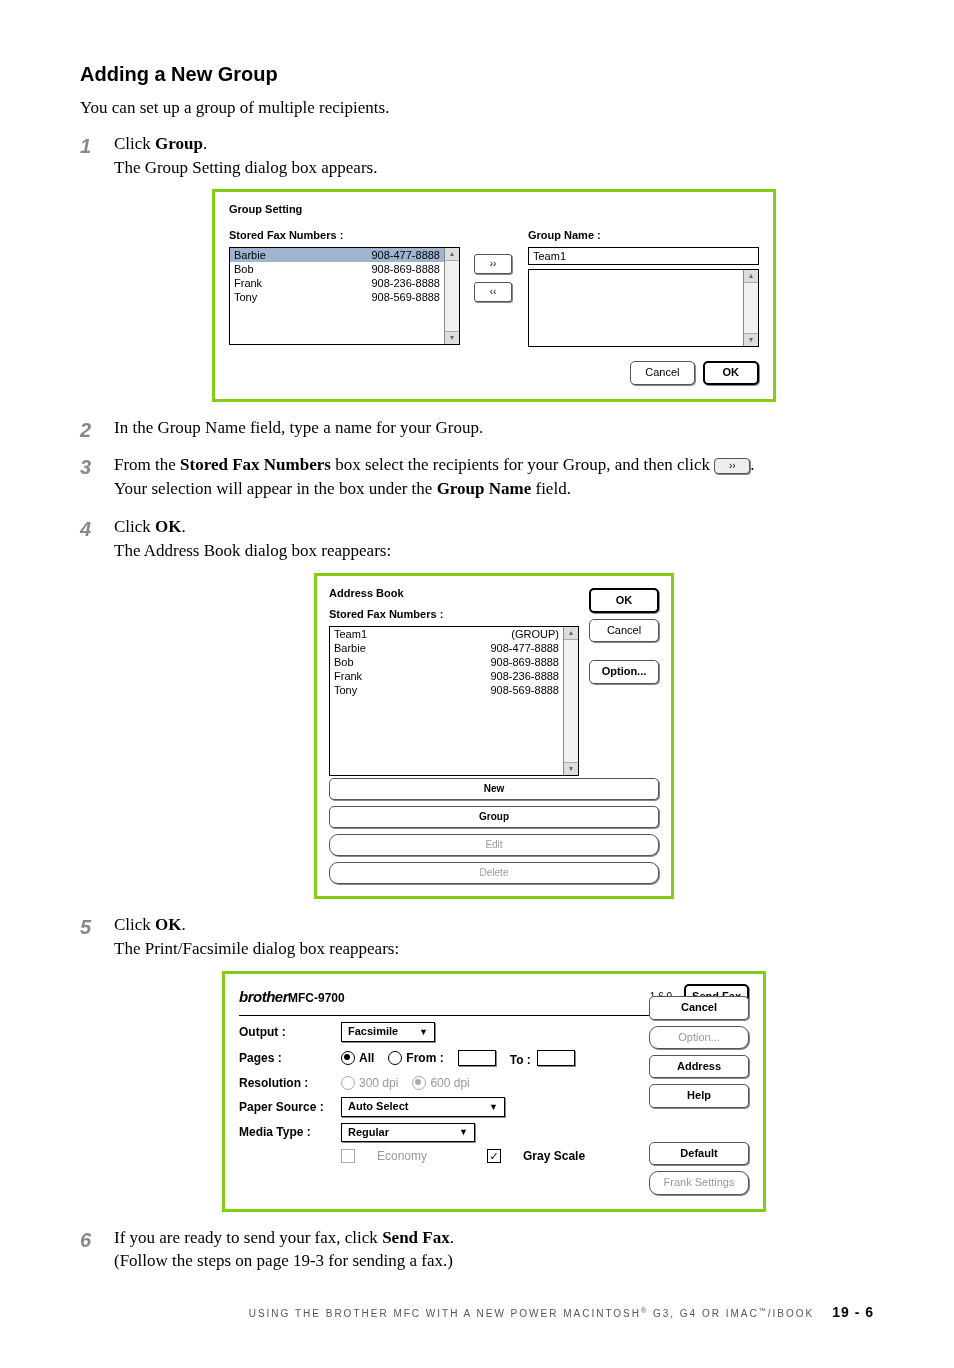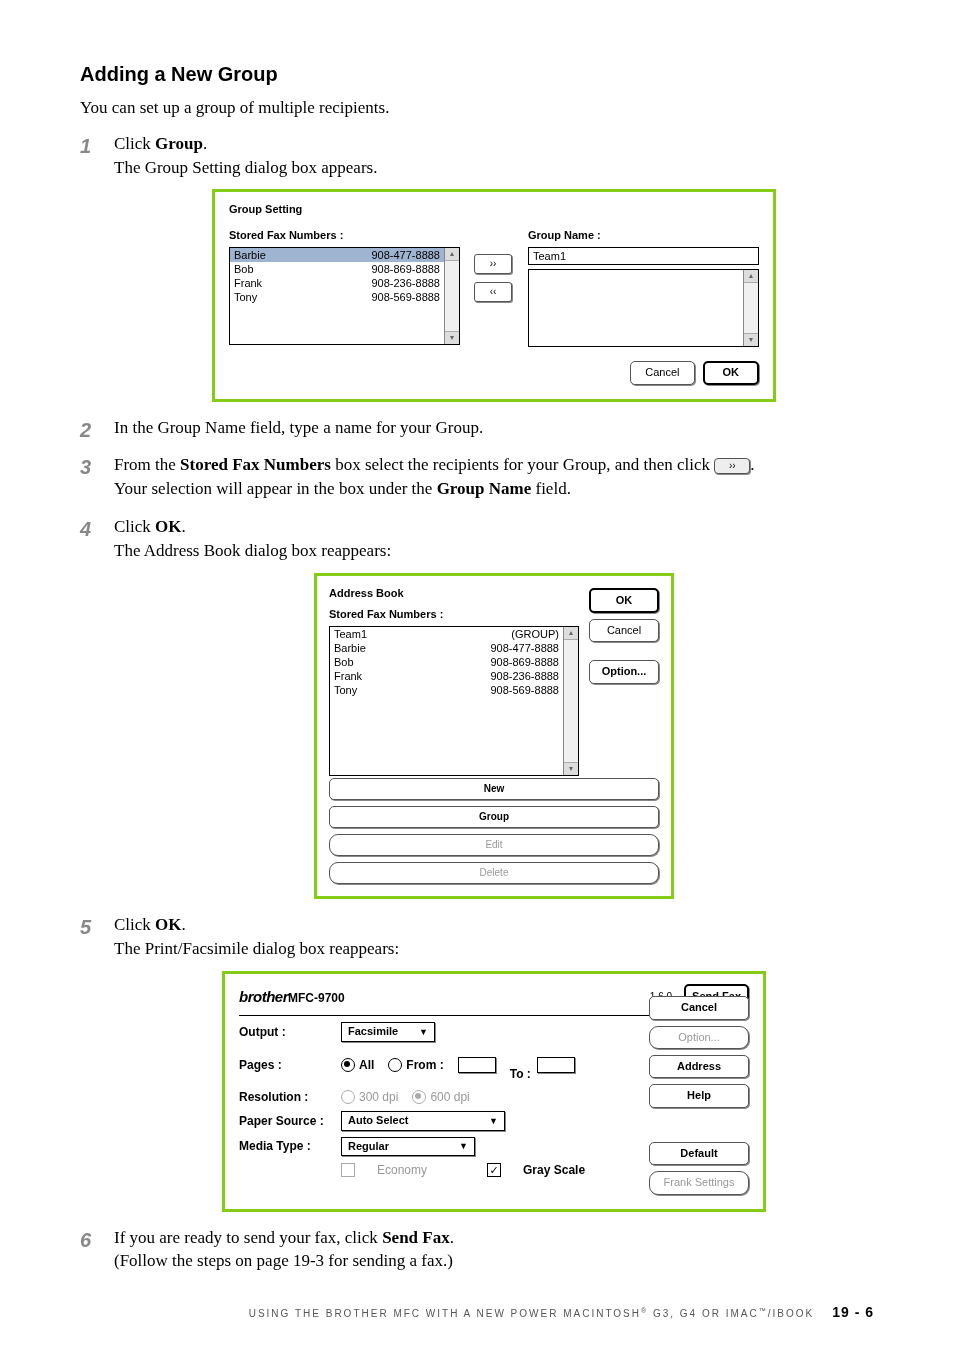--- a/index.html
+++ b/index.html
@@ -424,21 +424,21 @@
             <span class="plabel">Pages :</span>
             <span class="radio-outer">
                 <span class="radio checked"></span>
                 <span class="bold">All</span>
               </span>
             <span class="radio-outer">
                 <span class="radio"></span>
                 <span class="bold">From :</span>
               </span>
             <span class="tinyinput"></span>
-            <span class="bold" style="margin:18px 6px 0 14px;">To :</span>
+            <span class="bold" style="margin:4px 6px 0 14px;">To :</span>
             <span class="tinyinput"></span>
           </div>
           <div class="prow">
             <span class="plabel">Resolution :</span>
             <span class="radio-outer">
                 <span class="radio disabled"></span>
                 <span class="radio-label disabled">300 dpi</span>
               </span>
             <span class="radio-outer">
                 <span class="radio checked disabled"></span>

